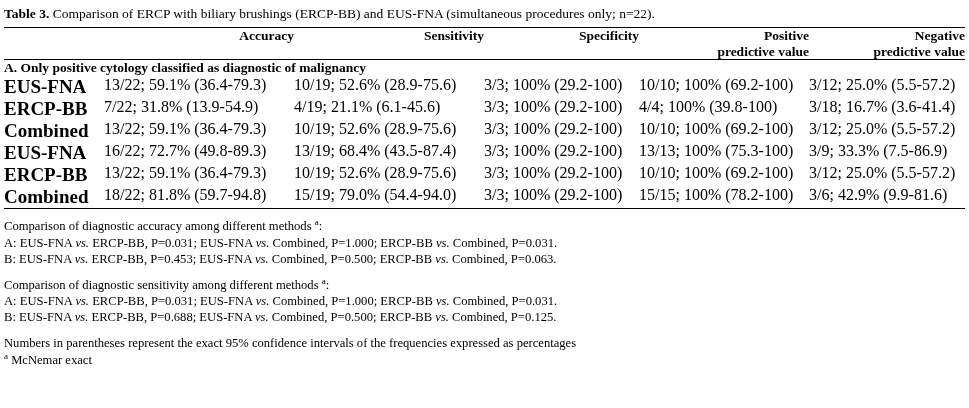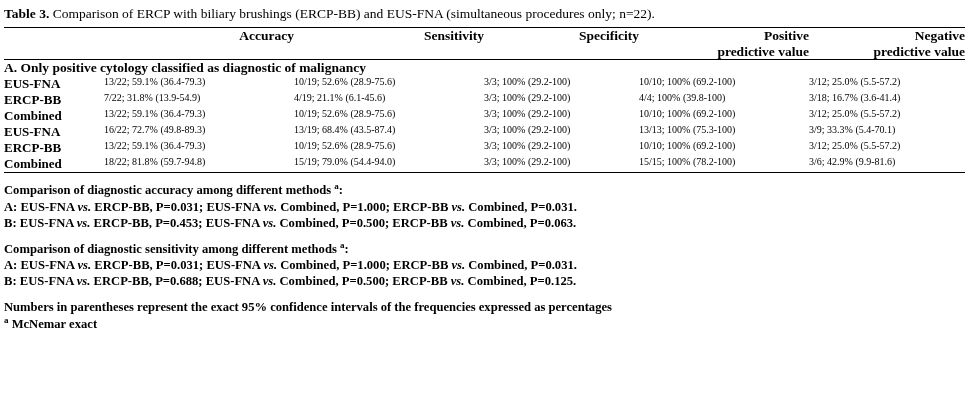--- a/index.html
+++ b/index.html
@@ -57,42 +57,41 @@
     line-height: 1.15;
     padding: 3px 2px 4px 2px;
   }
   .section-row td {
     font-weight: bold;
     font-size: 13.5px;
     padding: 7px 2px 5px 2px;
   }
   .rowlabel {
     font-weight: bold;
-    font-size: 13px;
+    font-size: 19px;
     padding: 1px 2px 1px 2px;
     white-space: nowrap;
     margin-top: 32px;
   }
   .datacell {
-    font-size: 10px;
+    font-size: 16px;
     padding: 1px 2px 1px 2px;
     white-space: nowrap;
   }
   .col-label { width: 100px; }
   .col-acc   { width: 190px; }
   .col-sens  { width: 190px; }
   .col-spec  { width: 155px; }
   .col-ppv   { width: 170px; }
   .col-npv   { width: 156px; }
 
   .notes {
     padding: 8px 4px 0 4px;
     font-size: 12.6px;
     line-height: 1.28;
-    font-weight: bold;
   }
   .notes p {
     margin: 0 0 0 0;
   }
   .notes .group {
     margin-bottom: 9px;
   }
   .notes .last-group {
     margin-top: 10px;
   }
@@ -161,21 +160,21 @@
         <td class="datacell">10/10; 100% (69.2-100)</td>
         <td class="datacell">3/12; 25.0% (5.5-57.2)</td>
       </tr>
 
       <tr>
         <td class="rowlabel">EUS-FNA</td>
         <td class="datacell">16/22; 72.7% (49.8-89.3)</td>
         <td class="datacell">13/19; 68.4% (43.5-87.4)</td>
         <td class="datacell">3/3; 100% (29.2-100)</td>
         <td class="datacell">13/13; 100% (75.3-100)</td>
-        <td class="datacell">3/9; 33.3% (5.4-70.1)</td>
+        <td class="datacell">3/9; 33.3% (7.5-86.9)</td>
       </tr>
       <tr>
         <td class="rowlabel">ERCP-BB</td>
         <td class="datacell">13/22; 59.1% (36.4-79.3)</td>
         <td class="datacell">10/19; 52.6% (28.9-75.6)</td>
         <td class="datacell">3/3; 100% (29.2-100)</td>
         <td class="datacell">10/10; 100% (69.2-100)</td>
         <td class="datacell">3/12; 25.0% (5.5-57.2)</td>
       </tr>
       <tr>

